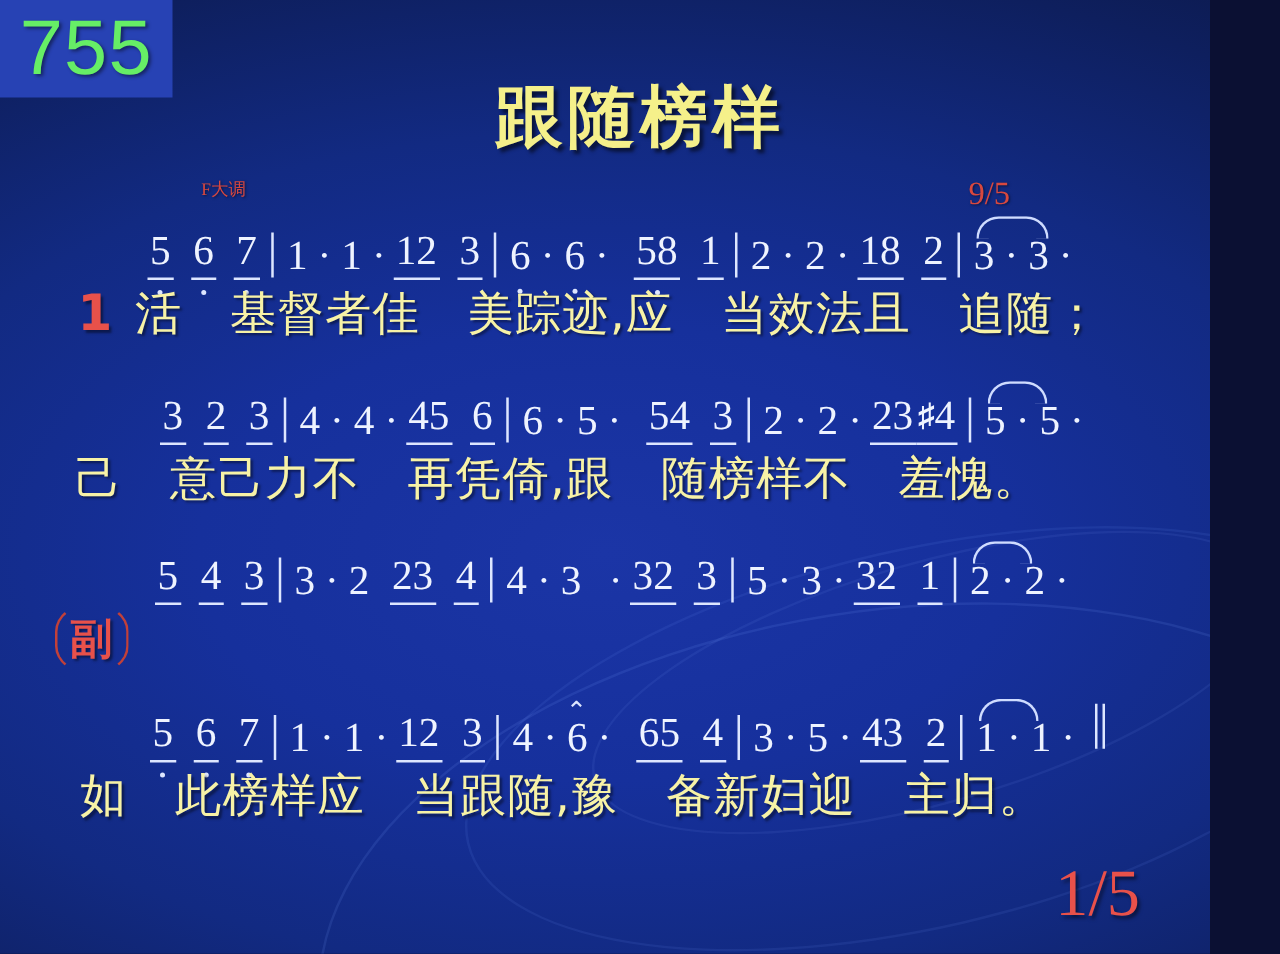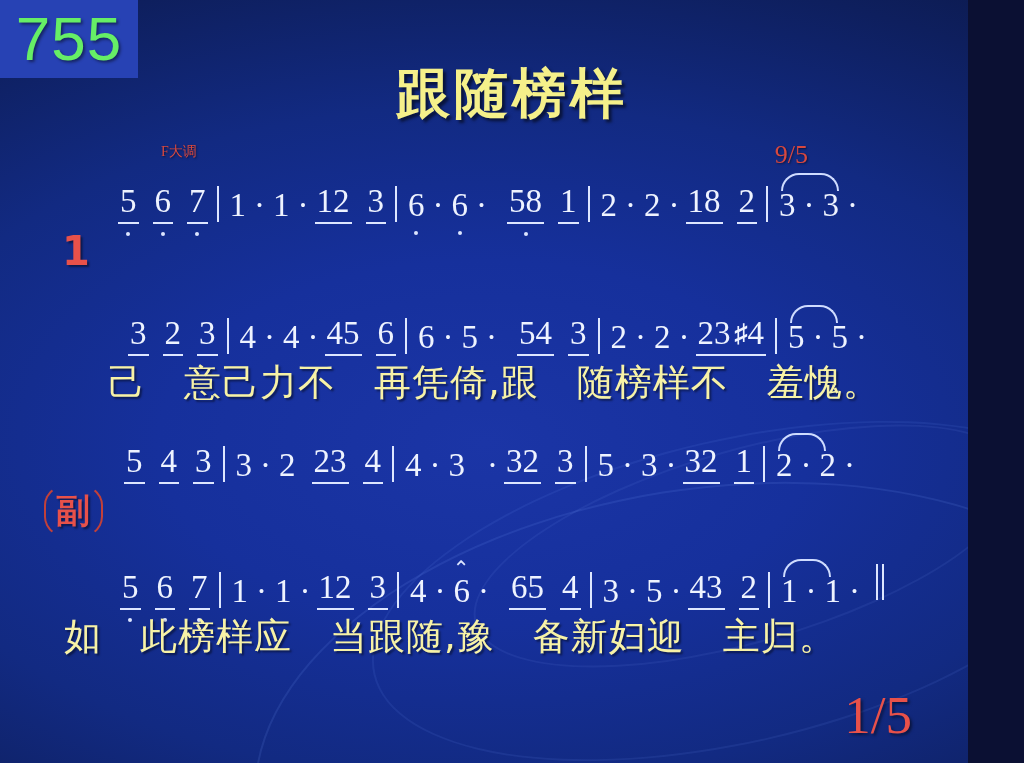--- a/index.html
+++ b/index.html
@@ -188,20 +188,21 @@
         <span class="sp"></span>
       <span class="n u">2</span>
       <span class="bar"></span>
       <span class="n">3<i class="tie"></i></span>
         <span class="dot">·</span>
       <span class="n">3</span>
         <span class="dot">·</span>
     </div>
     <div class="lyrics" style="padding-left:108px;">
       <span class="marker">1</span>
+      <span>活　基督者佳　美踪迹,应　当效法且　追随；</span>
     </div>
   </div>
 
   <div class="stave" style="top:310px;">
     <div class="notes" style="padding-left:128px;">
       <span class="n u">3</span>
         <span class="sp"></span>
       <span class="n u">2</span>
         <span class="sp"></span>
       <span class="n u">3</span>
@@ -228,21 +229,21 @@
       <span class="n">2</span>
         <span class="dot">·</span>
       <span class="n u">23</span>
         <span class="n u"><b class="sharp">♯</b>4</span>
       <span class="bar"></span>
       <span class="n">5<i class="tie sm"></i></span>
         <span class="dot">·</span>
       <span class="n">5</span>
         <span class="dot">·</span>
     </div>
-    <div class="lyrics" style="padding-left:108px;">
+    <div class="lyrics" style="padding-left:60px;">
       <span>己　意己力不　再凭倚,跟　随榜样不　羞愧。</span>
     </div>
   </div>
 
   <div class="stave" style="top:438px;">
     <div class="notes" style="padding-left:124px;">
       <span class="n u">5</span>
         <span class="sp"></span>
       <span class="n u">4</span>
         <span class="sp"></span>

